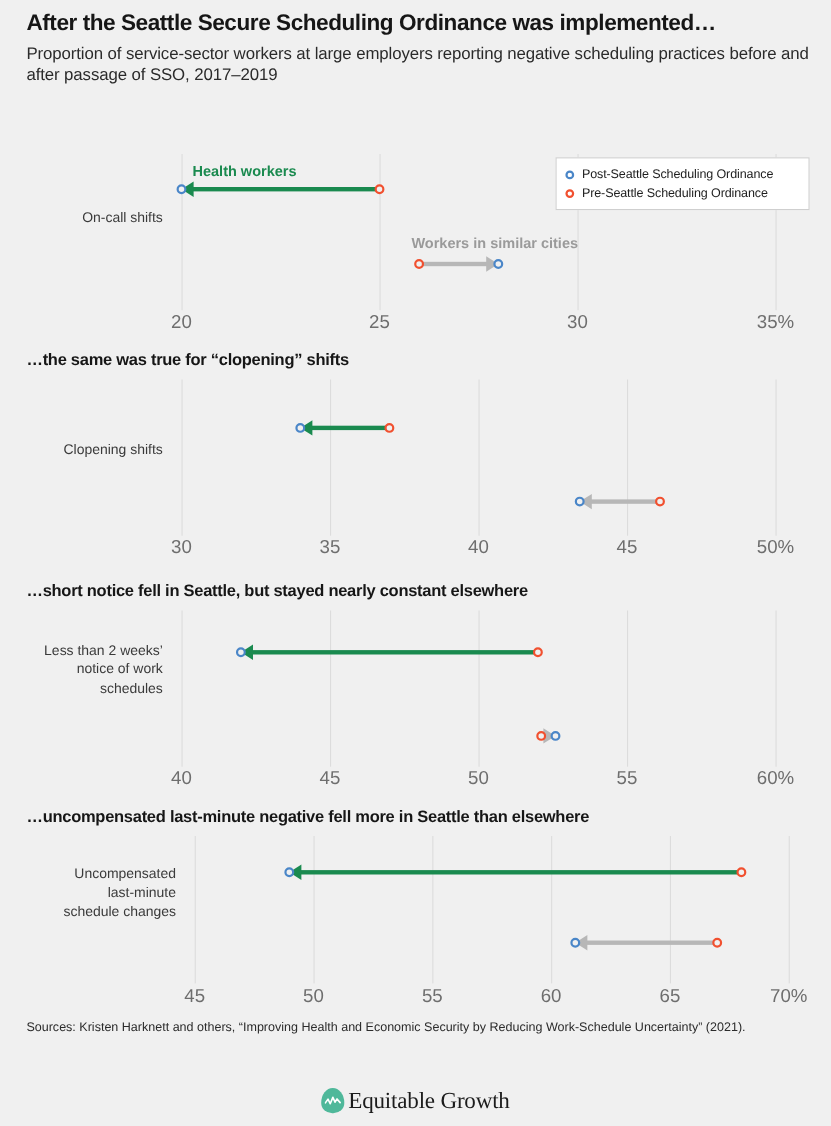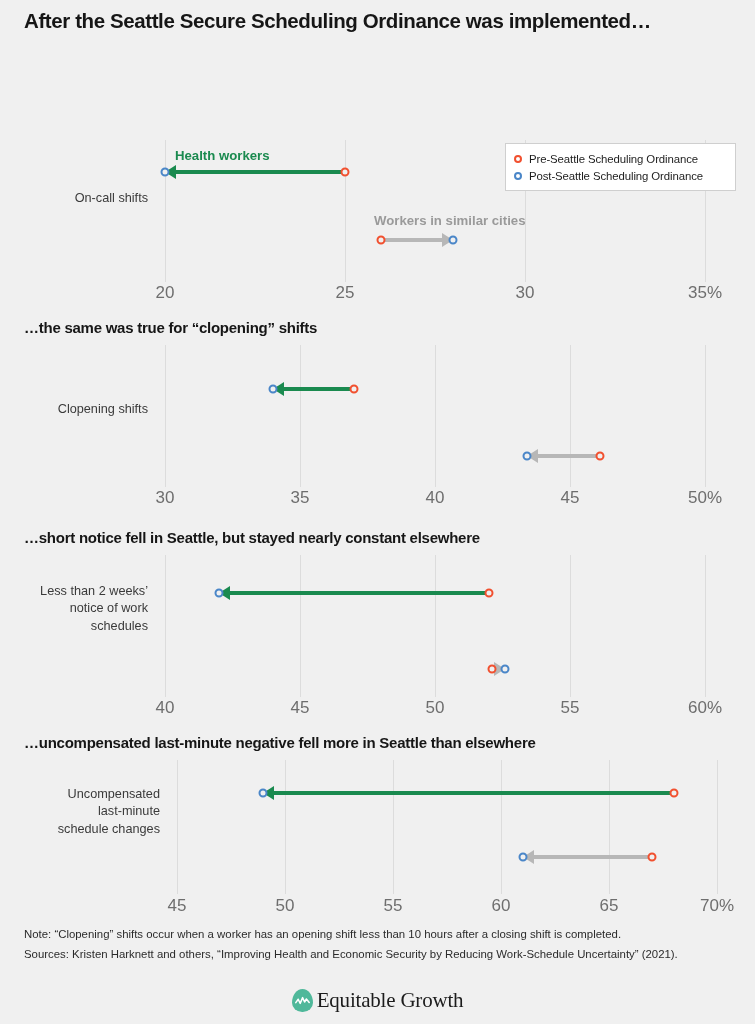--- a/index.html
+++ b/index.html
@@ -84,20 +84,21 @@
     letter-spacing:-0.2px;
   }
 </style>
 </head>
 <body>
 
 <div class="wrap">
 
   <div class="header">
     <div class="h-title">After the Seattle Secure Scheduling Ordinance was implemented…</div>
+    <div class="h-sub">Proportion of service-sector workers at large employers reporting negative scheduling practices before and after passage of SSO, 2017–2019</div>
   </div>
 
   <div id="panels">
       <div class="panel" style="top: 112px; height: 193px;">
         <div class="grid-line" style="left: 165px; top: 28px; height: 142px;"></div>
         <div class="grid-line" style="left: 345px; top: 28px; height: 142px;"></div>
         <div class="grid-line" style="left: 525px; top: 28px; height: 142px;"></div>
         <div class="grid-line" style="left: 705px; top: 28px; height: 142px;"></div>
         <div class="tick" style="left: 165px; top: 171px;">20</div>
         <div class="tick" style="left: 345px; top: 171px;">25</div>
@@ -184,31 +185,30 @@
         <div class="dot" title="post: 49" style="left: 263.4px; top: 59px; border-color: rgb(74, 134, 200);"></div>
         <div class="arrow-line" style="left: 528.65px; width: 123.55px; top: 121px; height: 4px; background: rgb(183, 183, 183);"></div>
         <div class="arrow-head" style="top: 116px; left: 522.6px; border-top: 7px solid transparent; border-bottom: 7px solid transparent; border-right: 11px solid rgb(183, 183, 183);"></div>
         <div class="dot" title="pre: 67" style="left: 652.2px; top: 123px; border-color: rgb(241, 80, 47);"></div>
         <div class="dot" title="post: 61" style="left: 522.6px; top: 123px; border-color: rgb(74, 134, 200);"></div>
       </div>
     </div>
 
   <div class="legend" id="legend" style="left:505px;top:143px;width:212px;">
       <div class="legend-row">
+        <span class="legend-dot" style="border-color: rgb(74, 134, 200);"></span>
+        <span class="legend-text">Post-Seattle Scheduling Ordinance</span>
+      </div>
+      <div class="legend-row">
         <span class="legend-dot" style="border-color: rgb(241, 80, 47);"></span>
         <span class="legend-text">Pre-Seattle Scheduling Ordinance</span>
       </div>
-      <div class="legend-row">
-        <span class="legend-dot" style="border-color: rgb(74, 134, 200);"></span>
-        <span class="legend-text">Post-Seattle Scheduling Ordinance</span>
-      </div>
     </div>
 
   <div class="foot" style="top:925px;">
-    <div class="foot-line">Note: “Clopening” shifts occur when a worker has an opening shift less than 10 hours after a closing shift is completed.</div>
     <div class="foot-line">Sources: Kristen Harknett and others, “Improving Health and Economic Security by Reducing Work-Schedule Uncertainty” (2021).</div>
   </div>
 
   <div class="brand" style="top:988px;">
     <span class="brand-mark">
       <svg width="15" height="10" viewBox="0 0 15 10" aria-hidden="true">
         <polyline points="0.8,6.6 3.2,3.2 5.2,7.4 7.6,1.6 9.6,6.0 11.4,3.0 14.2,6.4" fill="none" stroke="#ffffff" stroke-width="1.5" stroke-linejoin="round" stroke-linecap="round"></polyline>
       </svg>
     </span>
     <span class="brand-name">Equitable Growth</span>

